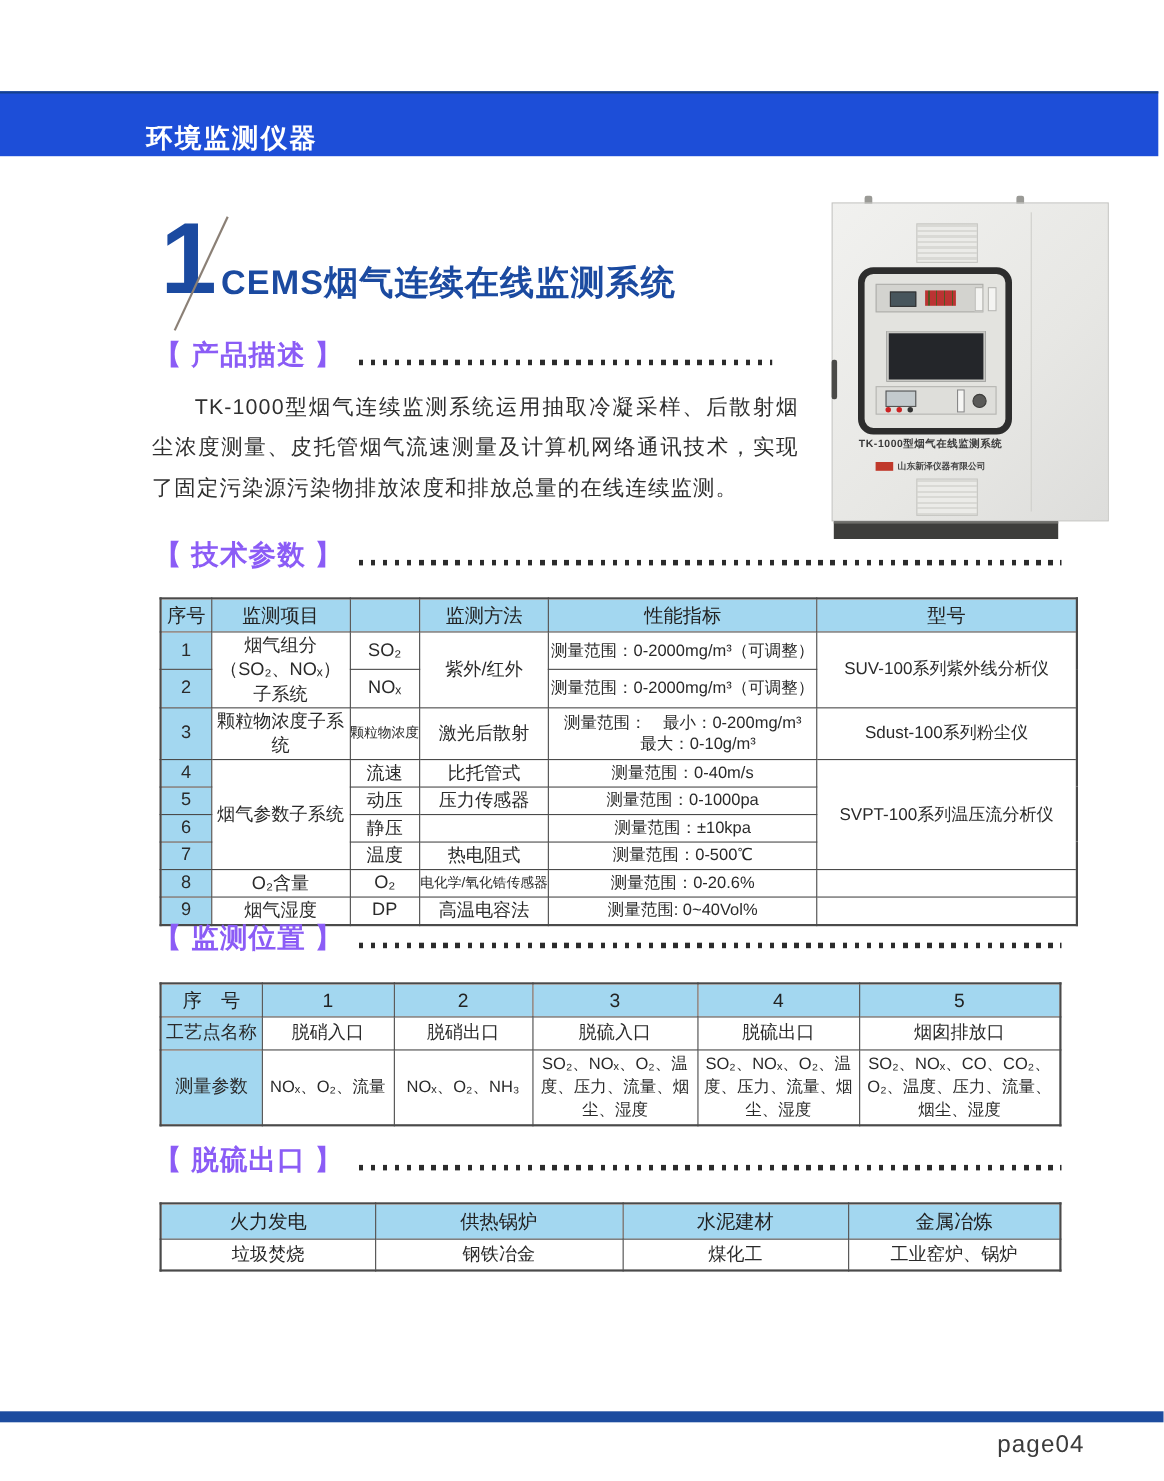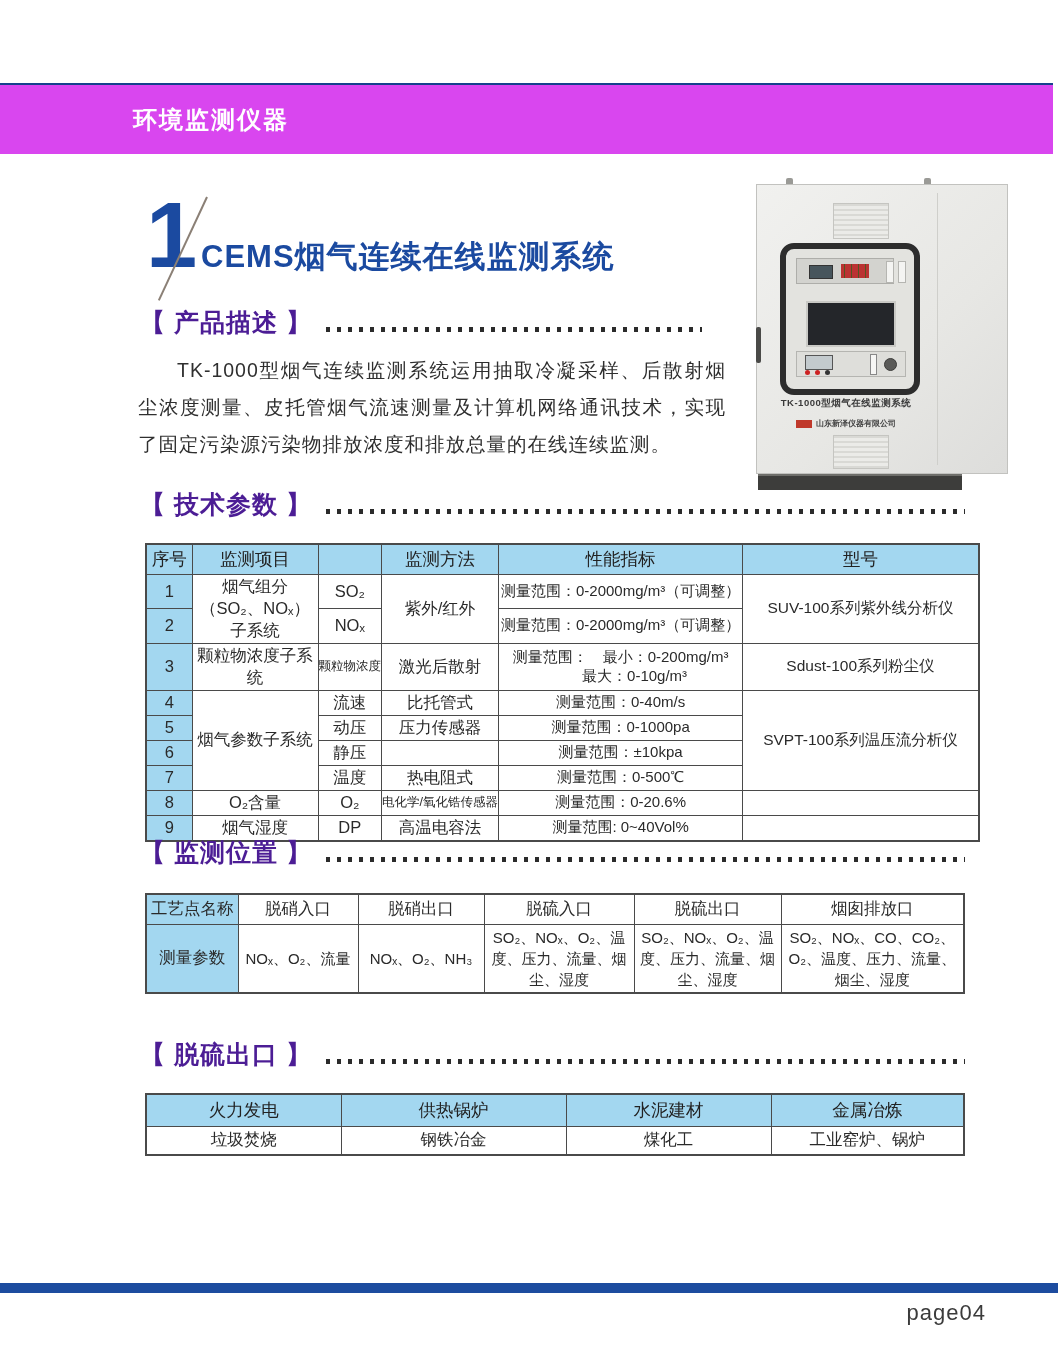--- a/index.html
+++ b/index.html
@@ -1,36 +1,36 @@
 <!DOCTYPE html>
 <html><head>
 <meta charset="utf-8">
 <style>
   html,body{margin:0;padding:0;background:#ffffff;}
   .page{position:relative;width:1058px;height:1346px;background:#ffffff;overflow:hidden;
         font-family:"Liberation Sans",sans-serif;color:#2a2a2a;}
 
   
-  .topbar{position:absolute;top:83px;left:0;right:5px;height:71px;background:#d946ef;
-          border-top:2px solid #16418c;display:flex;align-items:center;justify-content:space-between;
+  .topbar{position:absolute;top:83px;left:0;right:5px;height:59px;background:#1d4ed8;
+          border-top:2px solid #16418c;display:flex;align-items:flex-end;justify-content:space-between;
           padding:0 72px 0 133px;box-sizing:border-box;}
   .topbar .lt{color:#fff;font-size:24px;font-weight:bold;letter-spacing:2px;}
   .topbar .rt{color:#fff;font-size:27px;font-weight:bold;letter-spacing:1px;}
 
   
   .idx-num{position:absolute;left:146px;top:190px;font-size:92px;line-height:90px;
            font-weight:800;color:#1b4aa0;}
   .idx-slash{position:absolute;left:206px;top:197px;width:2px;height:114px;background:#8b8076;
              transform:rotate(25deg);transform-origin:top center;}
   .prod-title{position:absolute;left:201px;top:236px;font-size:31px;font-weight:bold;color:#1b4aa0;
               letter-spacing:1px;}
 
   
   .sect{position:absolute;display:flex;align-items:flex-end;}
-  .sect .red{color:#4c1d95;font-size:25px;font-weight:bold;letter-spacing:1px;white-space:nowrap;}
+  .sect .red{color:#8b5cf6;font-size:25px;font-weight:bold;letter-spacing:1px;white-space:nowrap;}
   .sect .dots{flex:1;height:5px;margin:0 0 7px 14px;
               background:repeating-linear-gradient(to right,#2b2b2b 0 4px,transparent 4px 11px);}
   .sect-desc{left:140px;top:306px;width:562px;}
   .sect-tech{left:140px;top:488px;width:825px;}
   .sect-pos{left:140px;top:836px;width:825px;}
   .sect-ind{left:140px;top:1038px;width:825px;}
 
   
   .desc-p{position:absolute;left:138px;top:352px;width:588px;font-size:19.5px;line-height:37px;
           color:#2f2f2f;text-indent:2em;letter-spacing:1px;font-weight:500;text-align:justify;}
@@ -265,20 +265,28 @@
     <table class="t pos">
       <colgroup>
         <col style="width:92px">
           <col style="width:120px">
           <col style="width:126px">
         <col style="width:150px">
           <col style="width:147px">
           <col style="width:183px">
       </colgroup>
       <tbody>
+          <tr class="hd">
+        <th>序　号</th>
+        <th>1</th>
+        <th>2</th>
+        <th>3</th>
+        <th>4</th>
+        <th>5</th>
+      </tr>
       <tr class="rname">
         <td class="blue">工艺点名称</td>
         <td>脱硝入口</td>
         <td>脱硝出口</td>
         <td>脱硫入口</td>
         <td>脱硫出口</td>
         <td>烟囱排放口</td>
       </tr>
       <tr class="rparam">
         <td class="blue">测量参数</td>

